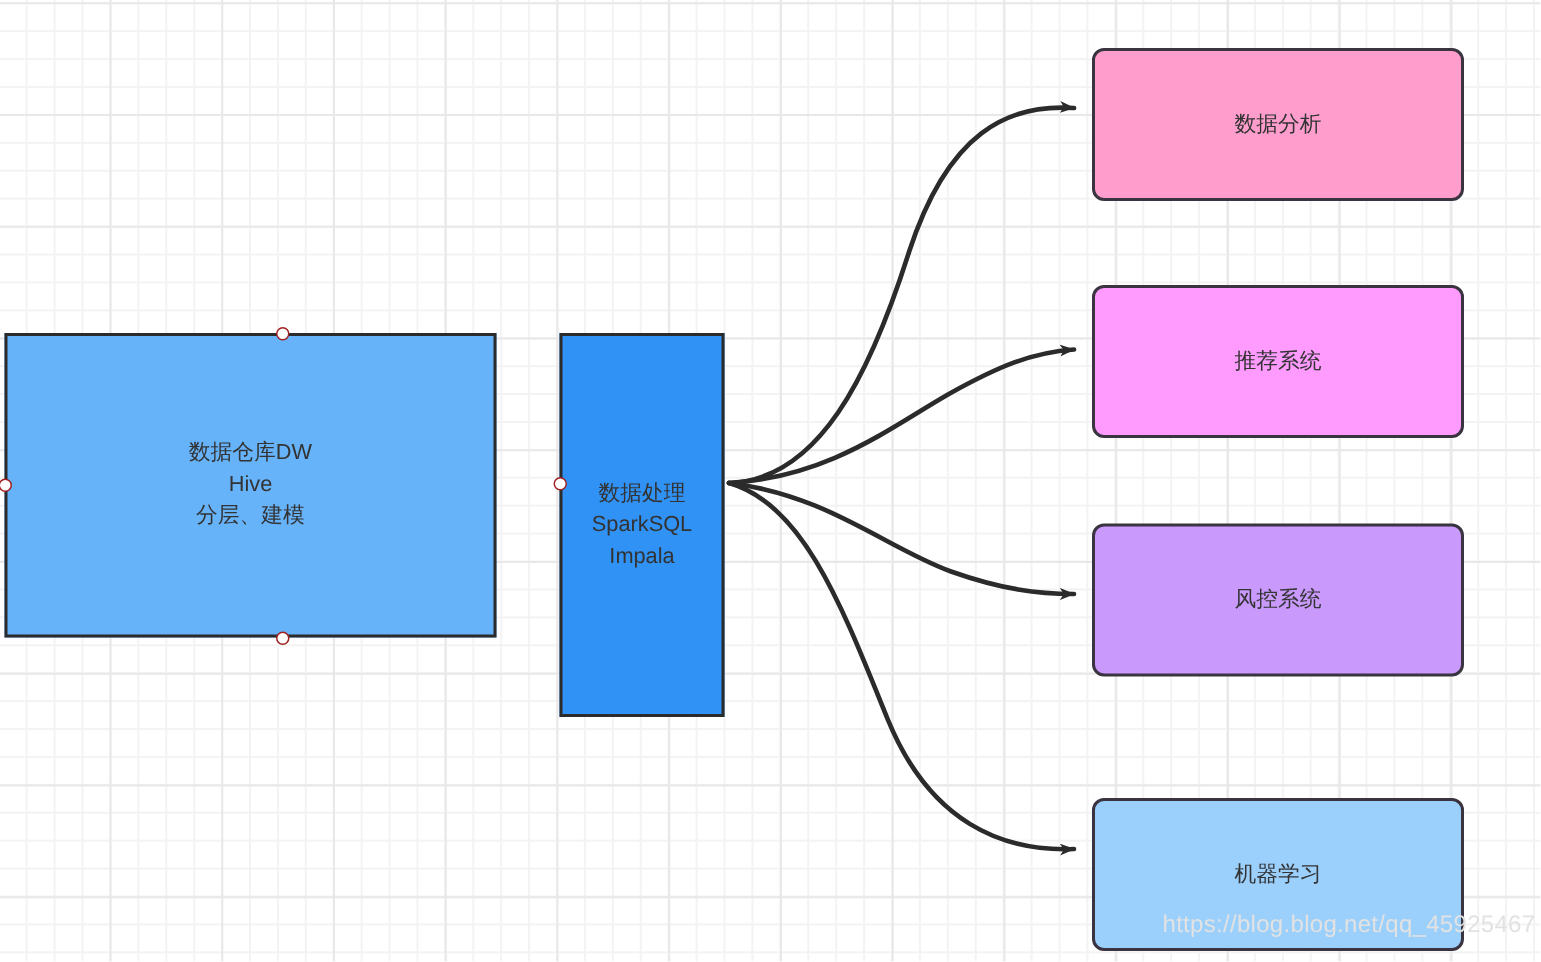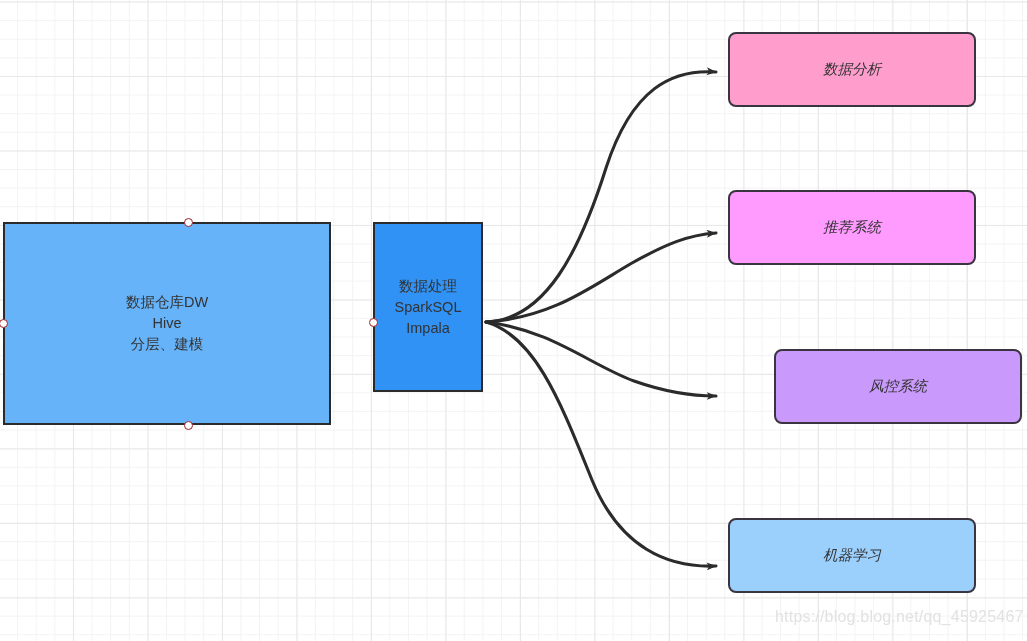--- a/index.html
+++ b/index.html
@@ -57,37 +57,36 @@
     top: 222px;
     width: 328px;
     height: 203px;
     background: #66b3fa;
     border: 2.5px solid #2b2b2b;
   }
   .node-proc {
     left: 373px;
     top: 222px;
     width: 110px;
-    height: 170px;
+    height: 256px;
     background: #3092f5;
     border: 2.5px solid #2b2b2b;
   }
 
   
   .node-right {
     width: 248px;
-    height: 75px;
+    height: 102px;
     border: 2.5px solid #3a3440;
     border-radius: 8px;
-    font-style: italic;
   }
   .node-analysis  { left: 728px; top: 32px;  background: #ff9ecd; }
   .node-recommend { left: 728px; top: 190px; background: #ff9aff; text-align: center; }
-  .node-risk      { left: 728px; top: 349px; background: #c99afc; margin-left: 46px; }
-  .node-ml        { left: 728px; top: 518px; background: #9bcffc; }
+  .node-risk      { left: 728px; top: 349px; background: #c99afc; }
+  .node-ml        { left: 728px; top: 532px; background: #9bcffc; }
 
   
   .handle {
     position: absolute;
     width: 9px;
     height: 9px;
     margin-left: -4.5px;
     margin-top: -4.5px;
     border-radius: 50%;
     background: #ffffff;

